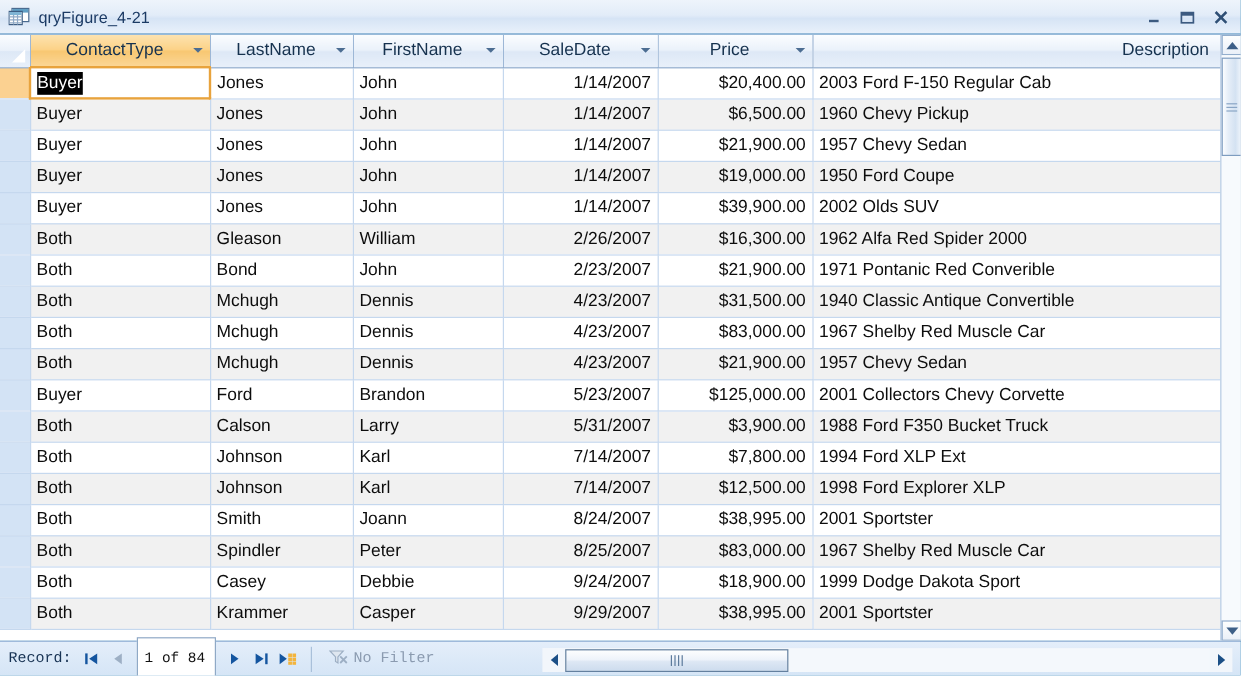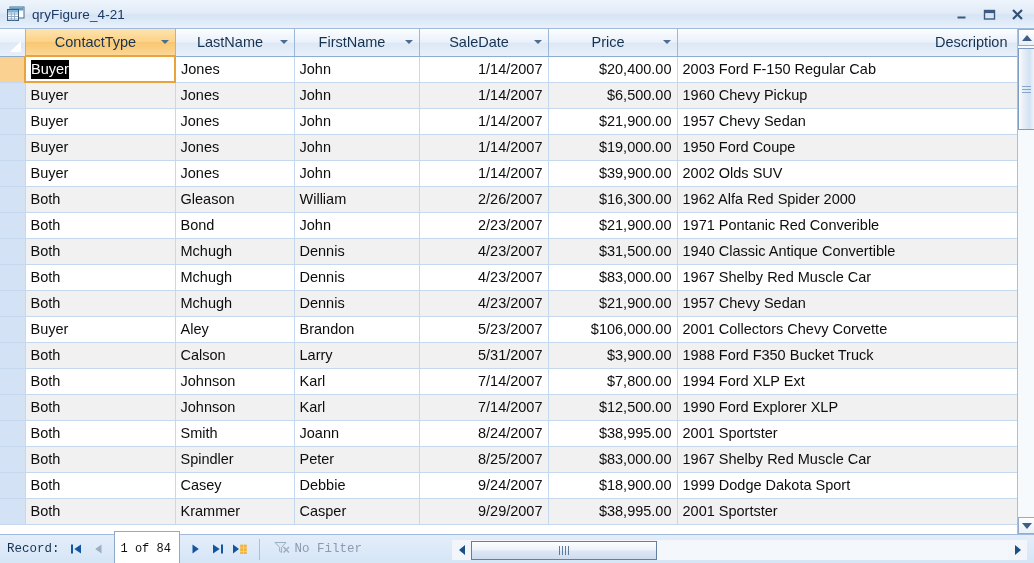--- a/index.html
+++ b/index.html
@@ -531,24 +531,24 @@
               <td class="txt">Both</td>
               <td class="txt">Mchugh</td>
               <td class="txt">Dennis</td>
               <td class="num">4/23/2007</td>
               <td class="num">$21,900.00</td>
               <td class="txt">1957 Chevy Sedan</td>
             </tr>
             <tr class="odd">
               <td class="rowsel"></td>
               <td class="txt">Buyer</td>
-              <td class="txt">Aley</td>
+              <td class="txt">Ford</td>
               <td class="txt">Brandon</td>
               <td class="num">5/23/2007</td>
-              <td class="num">$106,000.00</td>
+              <td class="num">$125,000.00</td>
               <td class="txt">2001 Collectors Chevy Corvette</td>
             </tr>
             <tr class="even">
               <td class="rowsel"></td>
               <td class="txt">Both</td>
               <td class="txt">Calson</td>
               <td class="txt">Larry</td>
               <td class="num">5/31/2007</td>
               <td class="num">$3,900.00</td>
               <td class="txt">1988 Ford F350 Bucket Truck</td>
@@ -562,21 +562,21 @@
               <td class="num">$7,800.00</td>
               <td class="txt">1994 Ford XLP Ext</td>
             </tr>
             <tr class="even">
               <td class="rowsel"></td>
               <td class="txt">Both</td>
               <td class="txt">Johnson</td>
               <td class="txt">Karl</td>
               <td class="num">7/14/2007</td>
               <td class="num">$12,500.00</td>
-              <td class="txt">1990 Ford Explorer XLP</td>
+              <td class="txt">1998 Ford Explorer XLP</td>
             </tr>
             <tr class="odd">
               <td class="rowsel"></td>
               <td class="txt">Both</td>
               <td class="txt">Smith</td>
               <td class="txt">Joann</td>
               <td class="num">8/24/2007</td>
               <td class="num">$38,995.00</td>
               <td class="txt">2001 Sportster</td>
             </tr>

